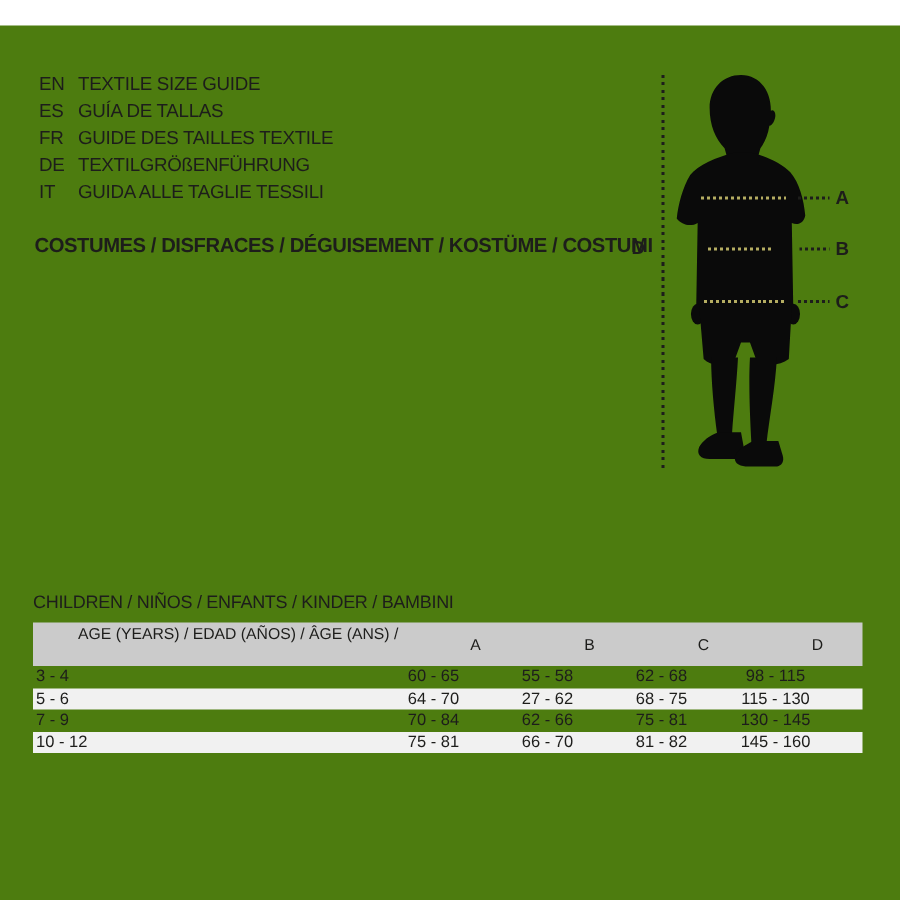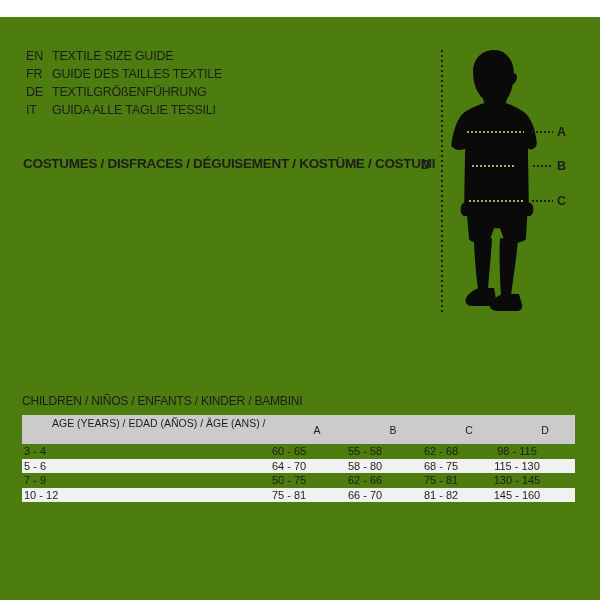--- a/index.html
+++ b/index.html
@@ -38,20 +38,24 @@
 </style>
 </head>
 <body>
 
 <div class="canvas">
 
   <div class="lang-list">
     <div class="lang-row">
       <span class="lang-code">EN</span>
       <span class="lang-label">TEXTILE SIZE GUIDE</span>
+    </div>
+    <div class="lang-row">
+      <span class="lang-code">ES</span>
+      <span class="lang-label">GUÍA DE TALLAS</span>
     </div>
     <div class="lang-row">
       <span class="lang-code">FR</span>
       <span class="lang-label">GUIDE DES TAILLES TEXTILE</span>
     </div>
     <div class="lang-row">
       <span class="lang-code">DE</span>
       <span class="lang-label">TEXTILGRÖßENFÜHRUNG</span>
     </div>
     <div class="lang-row">
@@ -122,28 +126,28 @@
       <div class="cell-age">3 - 4</div>
       <div class="cell-num">60 - 65</div>
       <div class="cell-num">55 - 58</div>
       <div class="cell-num">62 - 68</div>
       <div class="cell-num">98 - 115</div>
       <div></div>
     </div>
     <div class="t-row t-data alt">
       <div class="cell-age">5 - 6</div>
       <div class="cell-num">64 - 70</div>
-      <div class="cell-num">58 - 80</div>
+      <div class="cell-num">27 - 62</div>
       <div class="cell-num">68 - 75</div>
       <div class="cell-num">115 - 130</div>
       <div></div>
     </div>
     <div class="t-row t-data">
       <div class="cell-age">7 - 9</div>
-      <div class="cell-num">50 - 75</div>
+      <div class="cell-num">70 - 84</div>
       <div class="cell-num">62 - 66</div>
       <div class="cell-num">75 - 81</div>
       <div class="cell-num">130 - 145</div>
       <div></div>
     </div>
     <div class="t-row t-data alt">
       <div class="cell-age">10 - 12</div>
       <div class="cell-num">75 - 81</div>
       <div class="cell-num">66 - 70</div>
       <div class="cell-num">81 - 82</div>

